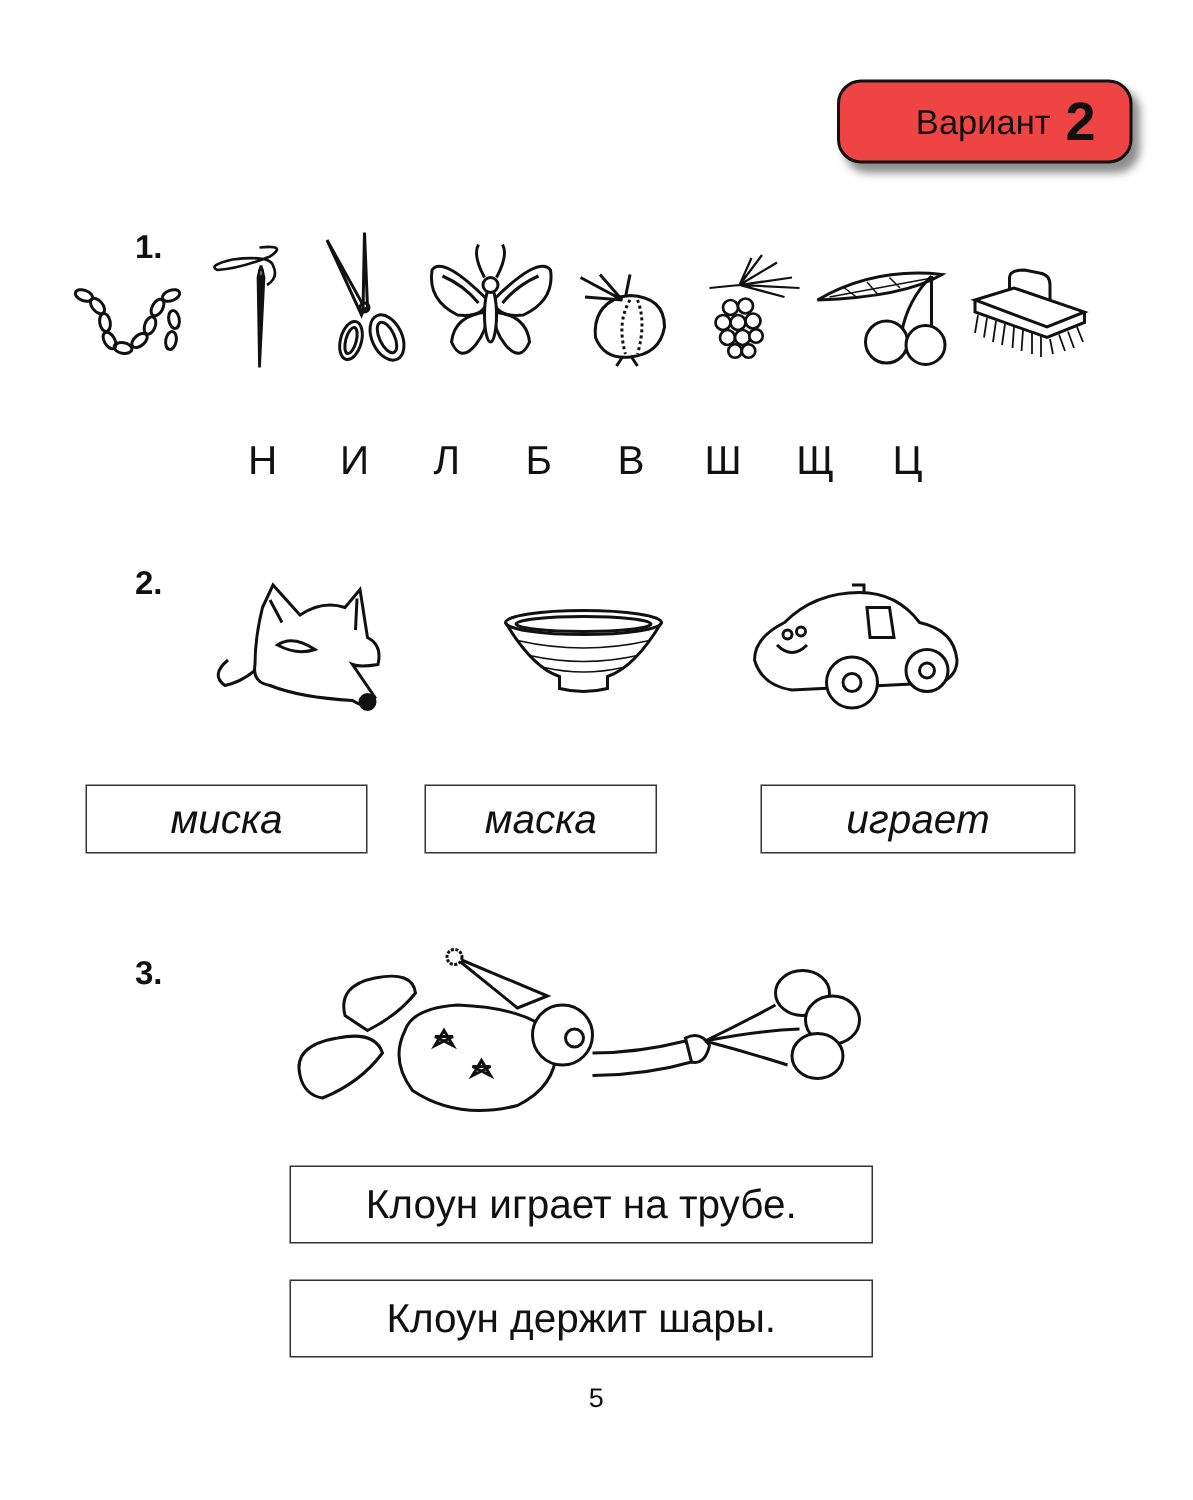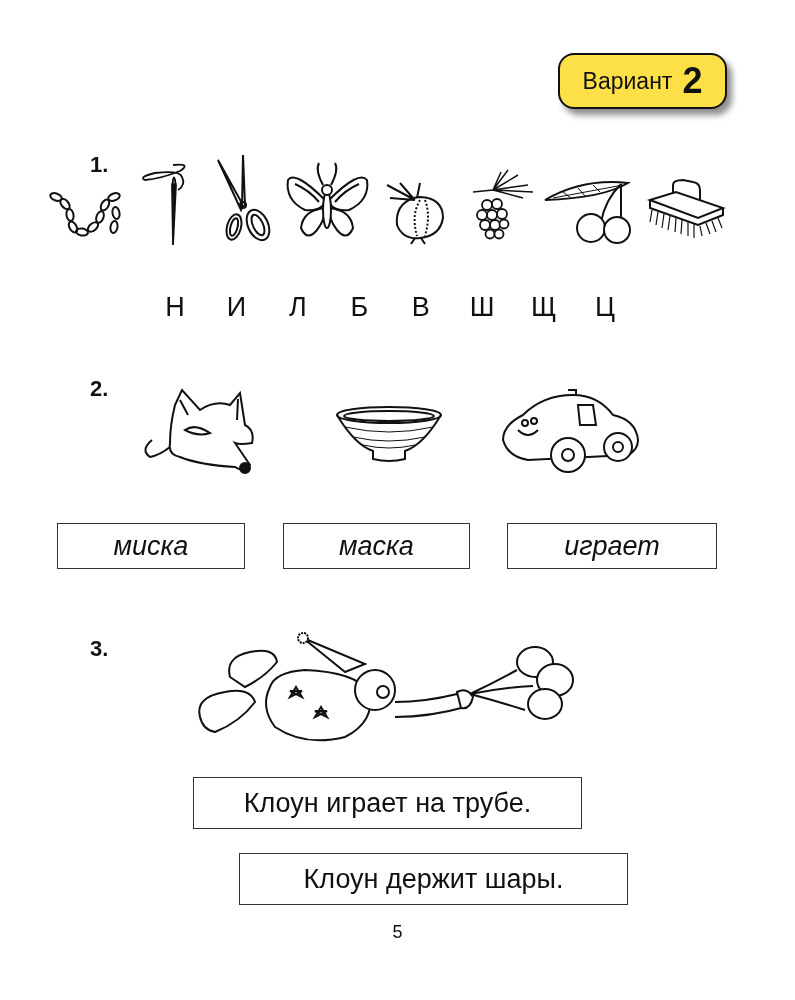--- a/index.html
+++ b/index.html
@@ -1,21 +1,21 @@
 <!DOCTYPE html>
 <html><head>
 <meta charset="utf-8">
 <style>
   html, body { margin:0; padding:0; background:#fff; }
   body { width:795px; height:1000px; position:relative; overflow:hidden;
          font-family:"Liberation Sans", sans-serif; color:#111; }
   .abs { position:absolute; }
   .variant { left:558px; top:53px; width:165px; height:52px; border:2px solid #111;
-             border-radius:16px; background:#fde047; box-shadow:5px 6px 6px rgba(0,0,0,0.45);
-             display:flex; align-items:center; justify-content:center; gap:10px; }
+             border-radius:16px; background:#ef4444; box-shadow:5px 6px 6px rgba(0,0,0,0.45);
+             display:flex; align-items:center; justify-content:center; gap:10px;padding-left:28px; }
   .variant .lbl { font-size:23px; }
   .variant .num { font-size:36px; font-weight:bold; }
   .task-num { font-size:22px; font-weight:bold; }
   .pic { position:absolute; }
   .letters { left:140px; top:292px; width:500px; display:flex; justify-content:space-between; font-size:27px; padding:0 20px; box-sizing:border-box; }
   .letters span { display:inline-block; width:30px; text-align:center; }
   .wordbox { position:absolute; top:523px; height:46px; border:1.5px solid #333; box-sizing:border-box;
              display:flex; align-items:center; justify-content:center; font-size:27px;font-style:italic; }
   .sentbox { position:absolute; left:193px; width:389px; height:52px; border:1.5px solid #333; box-sizing:border-box;
              display:flex; align-items:center; justify-content:center; font-size:27px; }
@@ -155,21 +155,21 @@
     <circle cx="70" cy="70" r="17" fill="#fff"></circle>
       <circle cx="70" cy="70" r="6"></circle>
     <circle cx="120" cy="62" r="14" fill="#fff"></circle>
       <circle cx="120" cy="62" r="5"></circle>
   </svg>
 </div>
 
 <div class="wordbox" style="left:57px; width:188px;">
   <span>миска</span>
 </div>
-<div class="wordbox" style="left:283px; width:187px;">
+<div class="wordbox" style="left:283px; width:155px;">
   <span>маска</span>
 </div>
 <div class="wordbox" style="left:507px; width:210px;">
   <span>играет</span>
 </div>
 
 <div class="abs task-num" style="left:90px; top:636px;">3.</div>
 
 <svg class="pic" style="left:195px; top:632px;" width="390" height="120" viewBox="0 0 390 120" fill="none" stroke="#111" stroke-width="2">
 
@@ -190,17 +190,17 @@
   <path d="M275 62 Q300 50 322 38 M275 62 Q310 55 338 54 M275 62 Q305 70 330 78"></path>
 
   <ellipse cx="340" cy="30" rx="18" ry="15" fill="#fff"></ellipse>
   <ellipse cx="360" cy="48" rx="18" ry="16" fill="#fff"></ellipse>
   <ellipse cx="350" cy="72" rx="17" ry="15" fill="#fff"></ellipse>
 </svg>
 
 <div class="sentbox" style="top:777px;">
   <span>Клоун играет на трубе.</span>
 </div>
-<div class="sentbox" style="top:853px;margin-left:46px;">
+<div class="sentbox" style="top:853px;">
   <span>Клоун держит шары.</span>
 </div>
 
 <div class="abs pagenum">5</div>
 
 </body></html>

